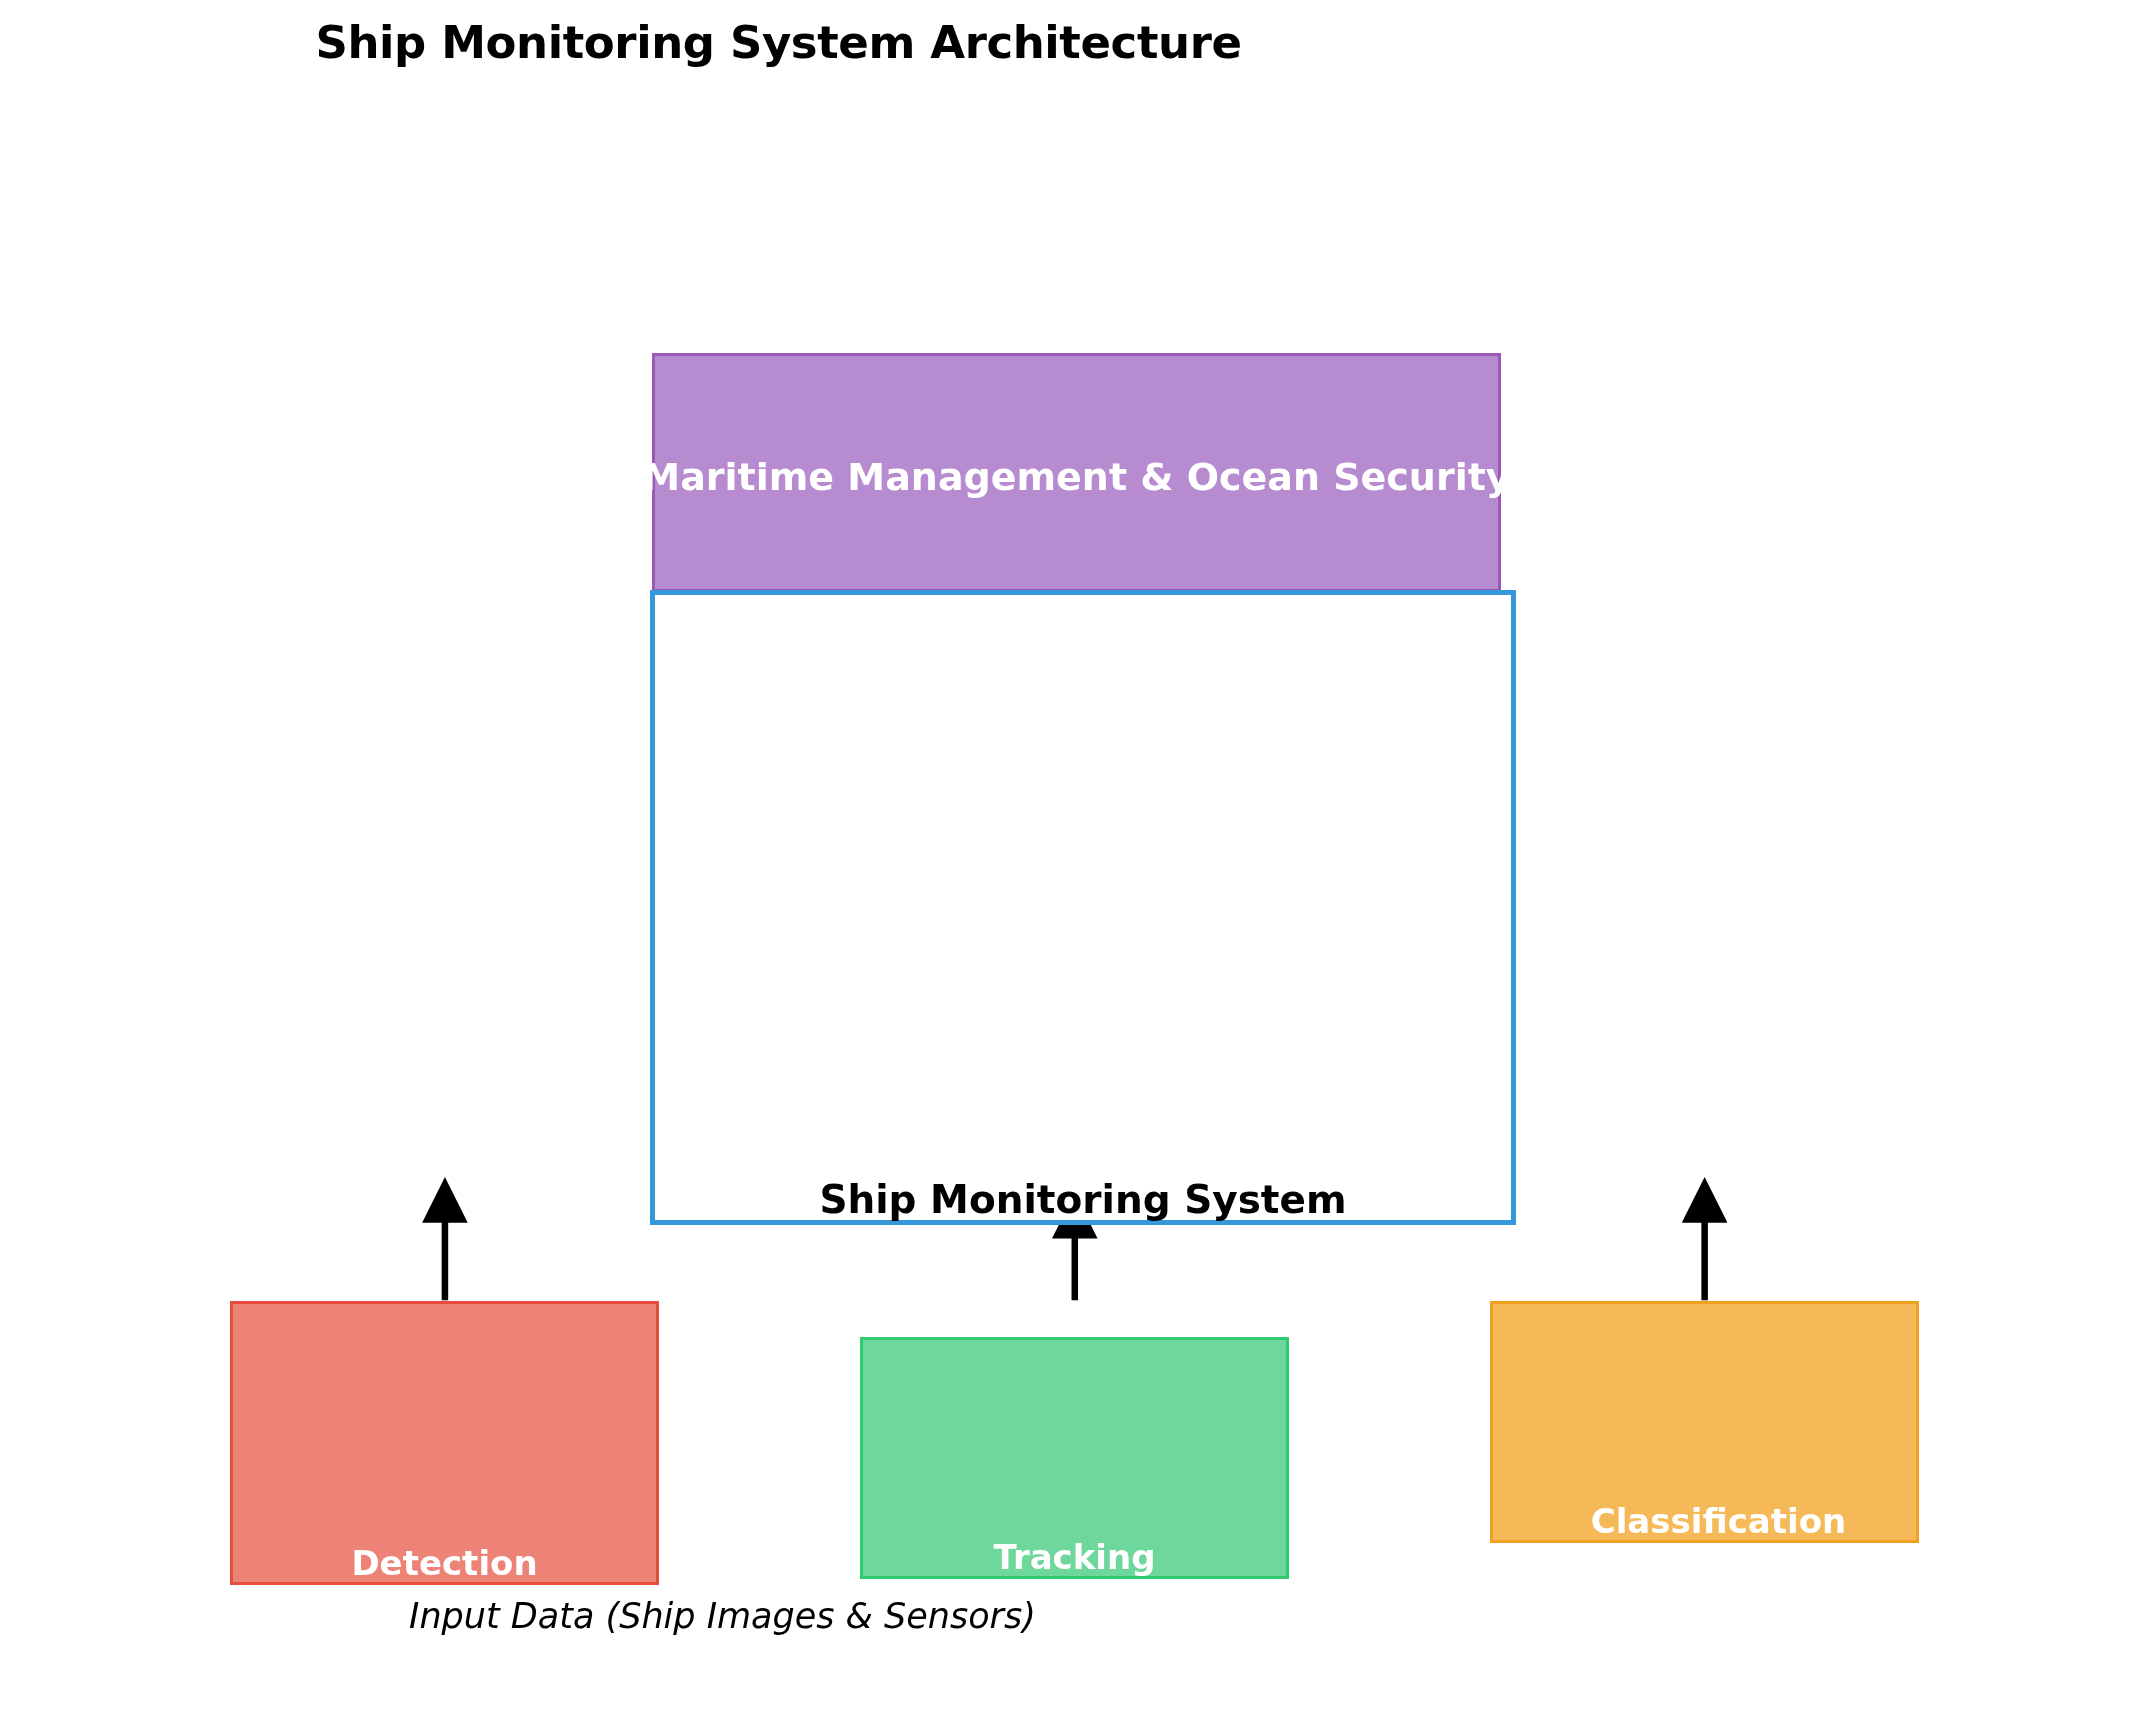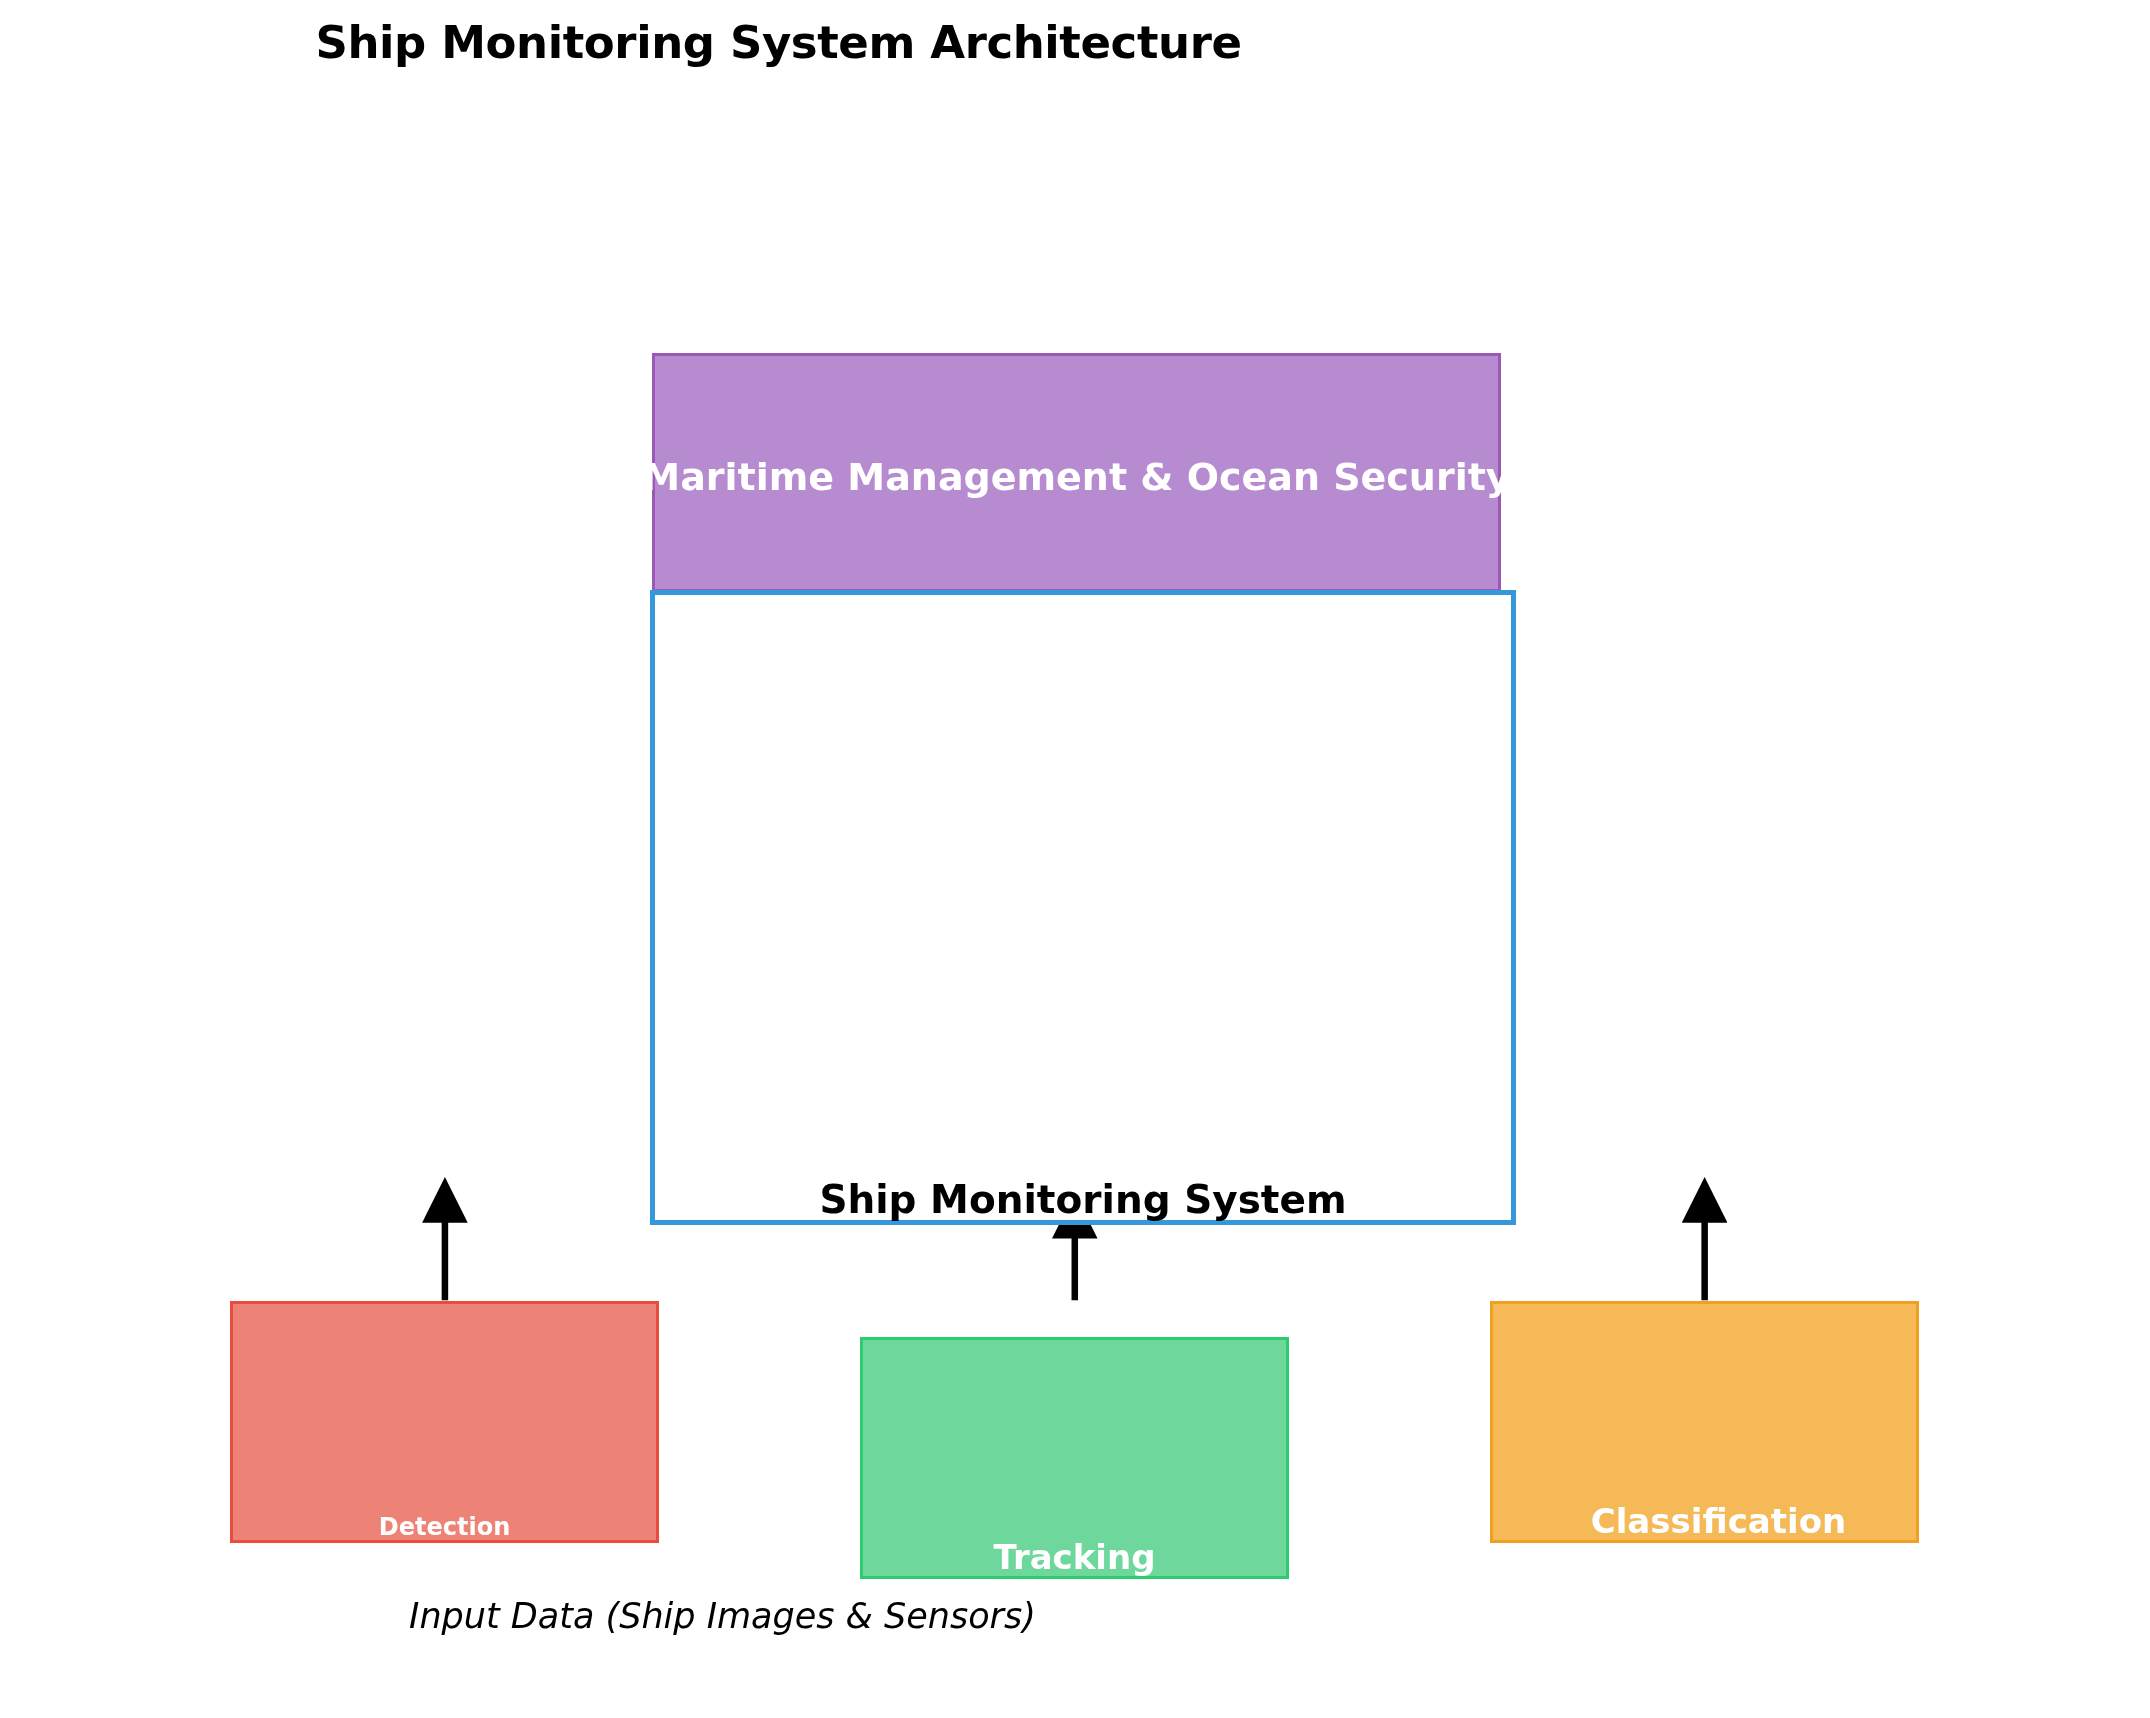--- a/index.html
+++ b/index.html
@@ -82,25 +82,25 @@
     display: block;
     position: relative;
     top: 1.4px;
   }
 
   
   .node-detection {
     left: 230px;
     top: 1301px;
     width: 429px;
-    height: 242px;
+    height: 284px;
     background: #ec8376;
     border: 3.6px solid #e74c3c;
     color: #ffffff;
-    font-size: 24px;
+    font-size: 34px;
   }
 
   
   .node-tracking {
     left: 860px;
     top: 1301px;
     width: 429px;
     height: 242px;
     background: #6ed79b;
     border: 3.6px solid #2ecc71;

